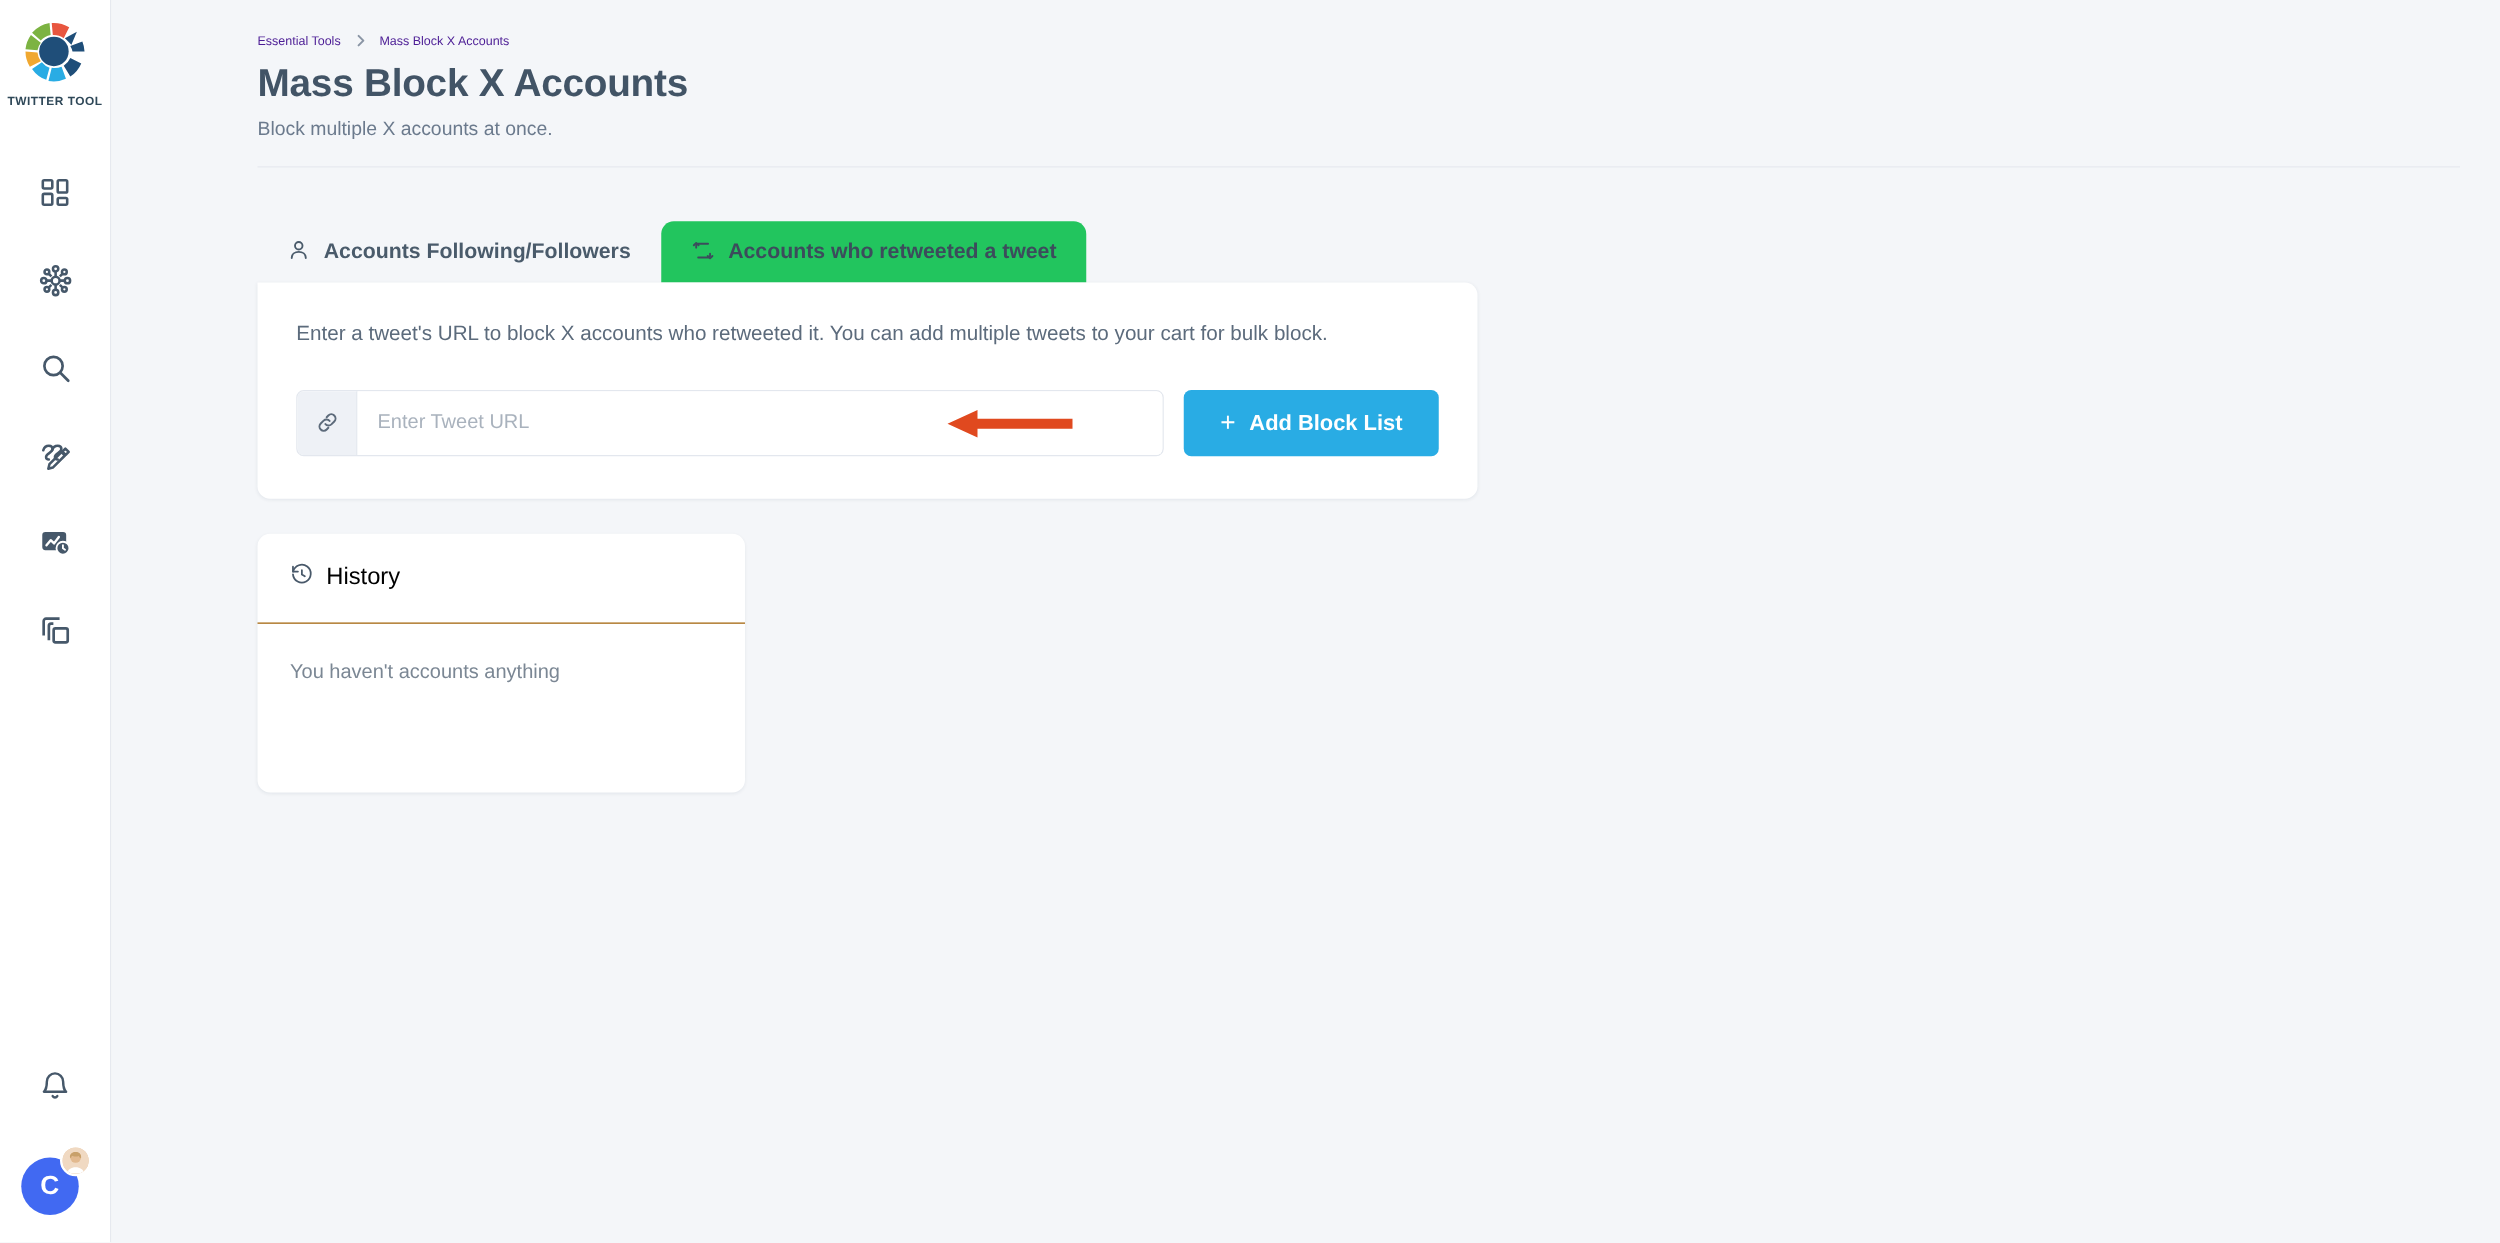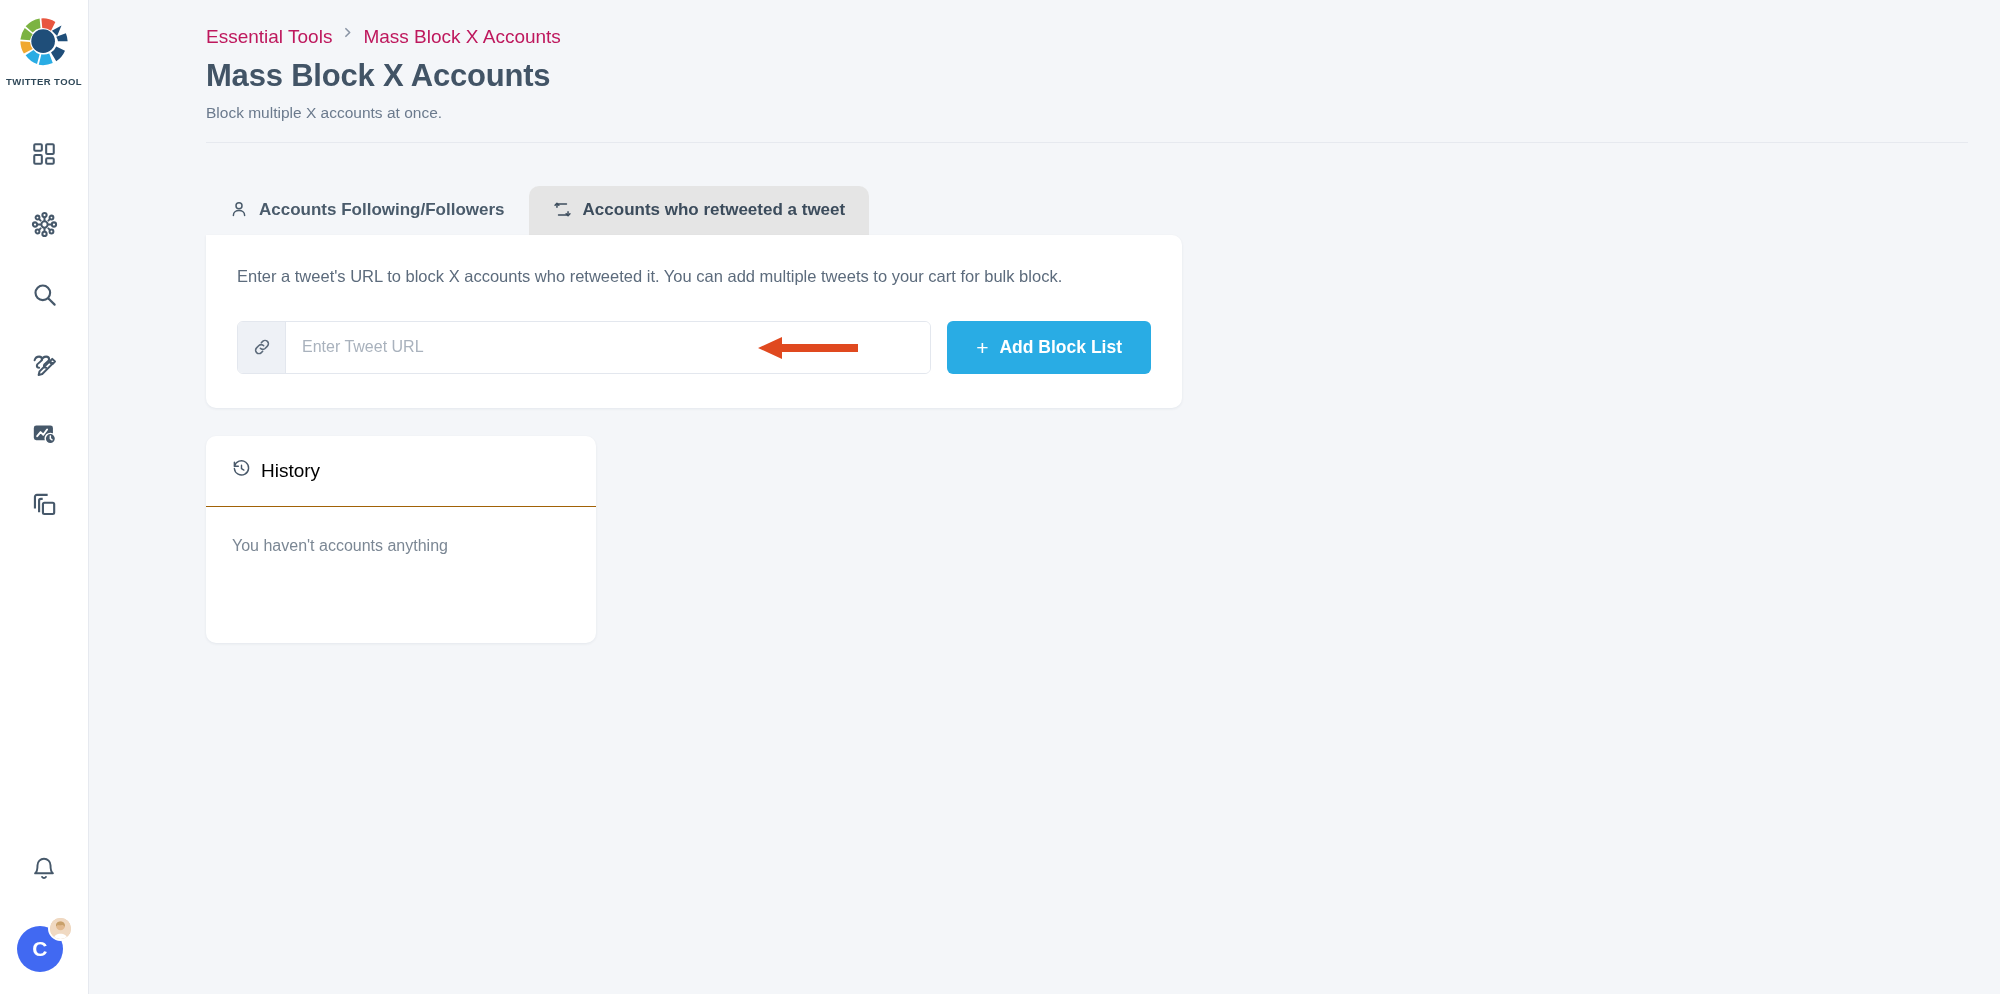--- a/index.html
+++ b/index.html
@@ -52,41 +52,41 @@
   .avatar-badge {
     position: absolute; right: -2px; top: -2px;
     width: 25px; height: 25px; border-radius: 50%;
     border: 2px solid #fff; overflow: hidden;
     background: #e8c9a8;
   }
 
   
   .main { flex: 1; height: 994px; position: relative; }
   .header { padding: 26px 0 0 117px; }
-  .crumbs { display: flex; align-items: flex-start; gap: 9px; font-size: 19px; color: #be185d; }
+  .crumbs { display: flex; align-items: flex-end; gap: 9px; font-size: 10px; color: #4c1d95; }
   .crumb { white-space: nowrap; }
   .crumb.link { cursor: pointer; }
   .crumb-sep { display:flex; align-items:center; }
   .page-title {
     margin-top: 10px;
     font-size: 31px; font-weight: 700; color: #425466; letter-spacing: -.2px;
   }
   .page-sub { margin-top: 10px; font-size: 15.5px; color: #6b7a8d; }
   .hr { margin-top: 20px; margin-left: 117px; margin-right: 32px; height: 1px; background: #e6e9ef; }
 
   
   .tabs { margin-top: 43px; margin-left: 117px; display: flex; align-items: flex-end; }
   .tab {
     display: flex; gap: 11px;
     padding: 14px 24px 15px 24px;
     font-size: 17px; font-weight: 700; color: #4a5b6b;
     cursor: pointer; border-radius: 10px 10px 0 0;
     background: transparent; white-space: nowrap;
   }
-  .tab.active { background: #e5e5e5; color: #3c4c5c; }
+  .tab.active { background: #22c55e; color: #3c4c5c; }
   .tab svg { display: block; }
 
   
   .row { display: flex; gap: 28px; margin-left: 117px; flex-direction: column; }
   .card {
     background: #fff; border-radius: 10px;
     box-shadow: 0 1px 3px rgba(20,40,70,.07);
   }
   .card-main { width: 976px; padding: 30px 31px 34px 31px; border-radius: 0 10px 10px 10px; }
   .desc { font-size: 16.5px; line-height: 1.45; color: #5c6b7c; max-width: 900px; }

